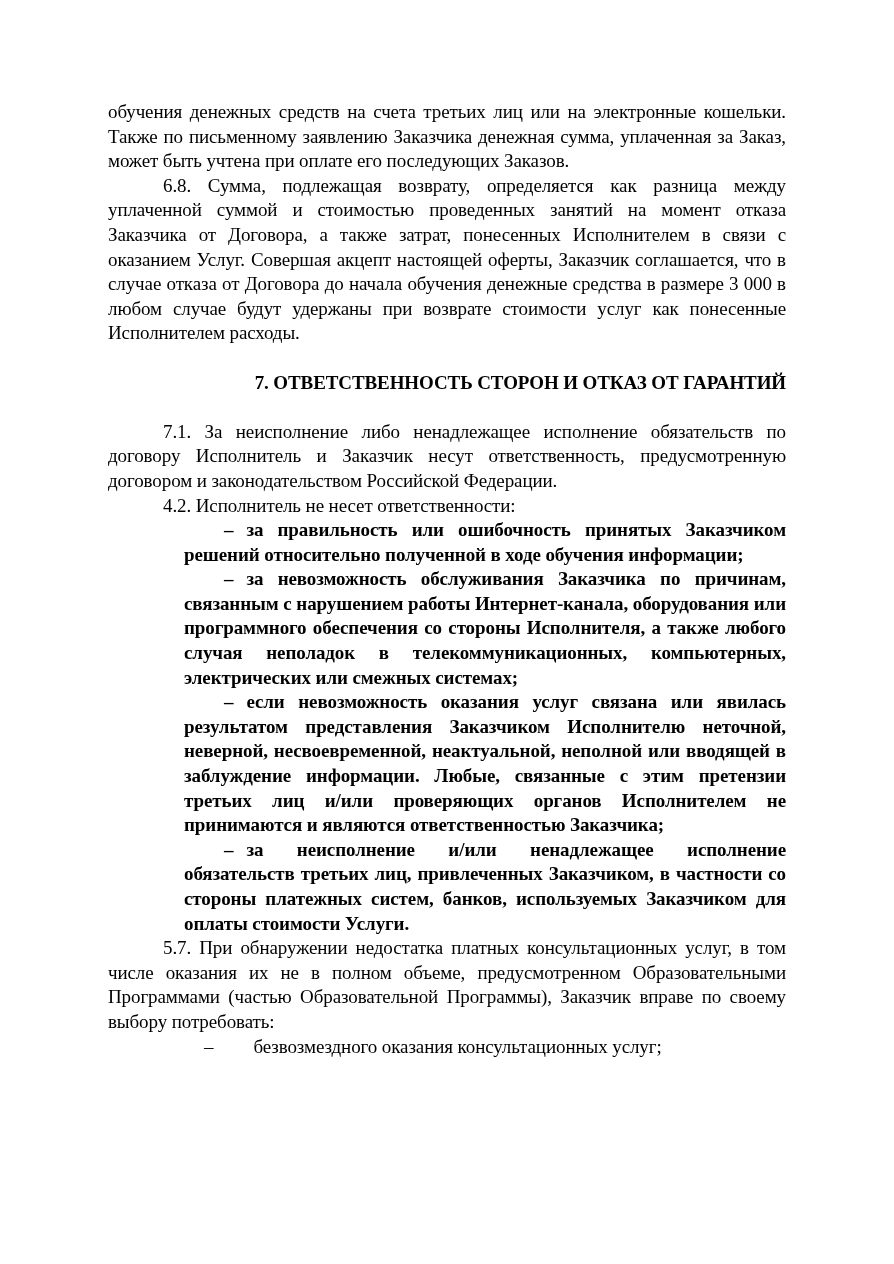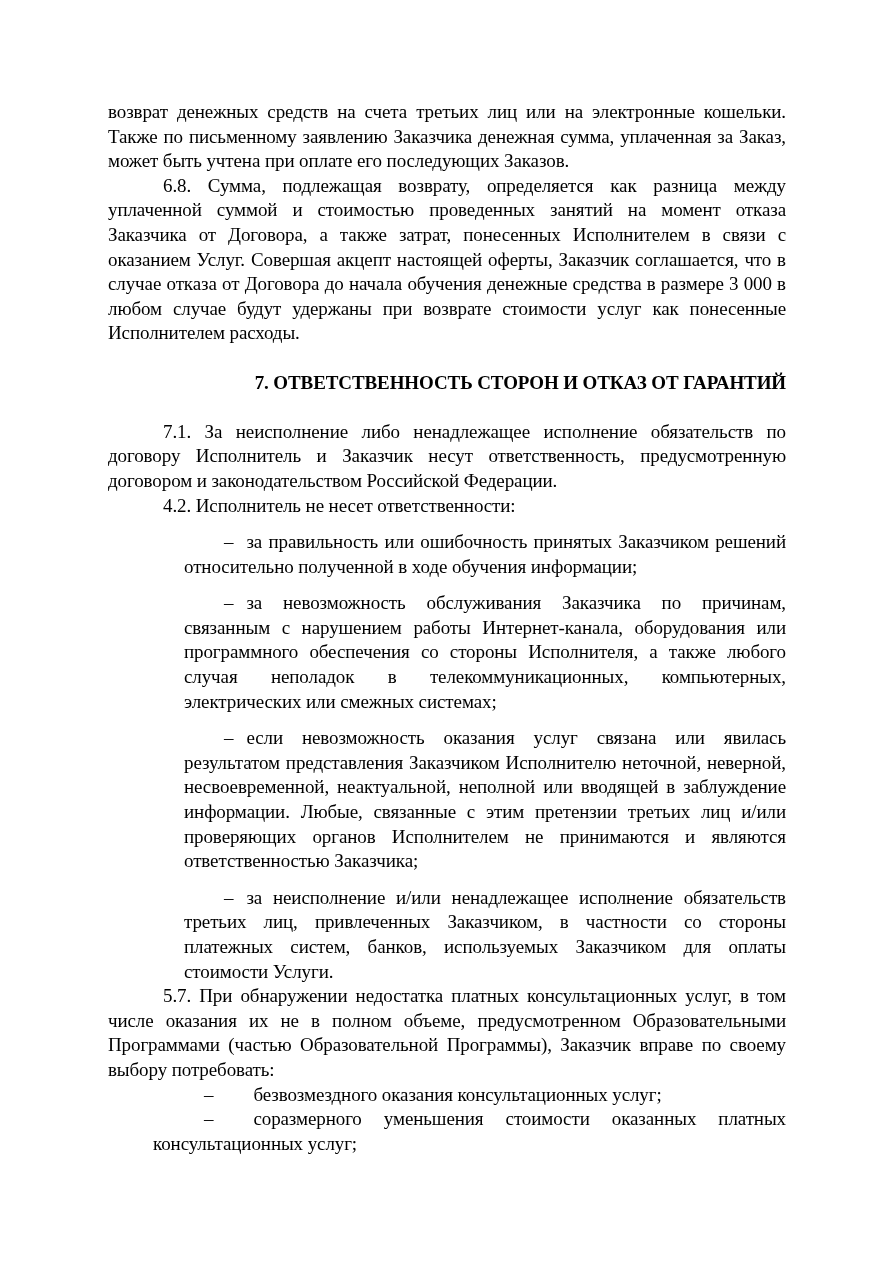--- a/index.html
+++ b/index.html
@@ -44,43 +44,44 @@
     margin: 24.6px 0;
     font-weight: bold;
     text-align: right;
     text-indent: 0;
   }
   .dash-list {
     margin: 0;
     padding: 0;
   }
   .list-7-2 .list-item {
-    margin: 12px 0 0 76px;
+    margin: 0 0 0 76px;
     text-indent: 40px;
     text-align: justify;
+    font-weight: bold;
   }
   .list-7-3 .list-item {
     margin: 0 0 0 45px;
     text-indent: 51px;
     text-align: justify;
   }
   .list-7-2 .dash {
     padding-right: 13px;
   }
   .list-7-3 .dash {
     padding-right: 40px;
   }
 </style>
 </head>
 <body>
 
 <div class="page">
   <div class="content">
 
-    <p class="para no-indent">возврат денежных средств на счета третьих лиц или на электронные кошельки. Также по письменному заявлению Заказчика денежная сумма, уплаченная за Заказ, может быть учтена при оплате его последующих Заказов.</p>
+    <p class="para no-indent">обучения денежных средств на счета третьих лиц или на электронные кошельки. Также по письменному заявлению Заказчика денежная сумма, уплаченная за Заказ, может быть учтена при оплате его последующих Заказов.</p>
 
     <p class="para">6.8. Сумма, подлежащая возврату, определяется как разница между уплаченной суммой и стоимостью проведенных занятий на момент отказа Заказчика от Договора, а также затрат, понесенных Исполнителем в связи с оказанием Услуг. Совершая акцепт настоящей оферты, Заказчик соглашается, что в случае отказа от Договора до начала обучения денежные средства в размере 3 000 в любом случае будут удержаны при возврате стоимости услуг как понесенные Исполнителем расходы.</p>
 
 
     <p class="para section-heading">7. ОТВЕТСТВЕННОСТЬ СТОРОН И ОТКАЗ ОТ ГАРАНТИЙ</p>
 
     <p class="para">7.1. За неисполнение либо ненадлежащее исполнение обязательств по договору Исполнитель и Заказчик несут ответственность, предусмотренную договором и законодательством Российской Федерации.</p>
 
     <p class="para">4.2. Исполнитель не несет ответственности:</p>
 
@@ -98,19 +99,16 @@
         <span class="dash">–</span><span>за неисполнение и/или ненадлежащее исполнение обязательств третьих лиц, привлеченных Заказчиком, в частности со стороны платежных систем, банков, используемых Заказчиком для оплаты стоимости Услуги.</span>
       </div>
     </div>
 
     <p class="para">5.7. При обнаружении недостатка платных консультационных услуг, в том числе оказания их не в полном объеме, предусмотренном Образовательными Программами (частью Образовательной Программы), Заказчик вправе по своему выбору потребовать:</p>
 
     <div class="dash-list list-7-3">
       <div class="list-item">
         <span class="dash">–</span><span>безвозмездного оказания консультационных услуг;</span>
       </div>
-      <div class="list-item">
-        <span class="dash">–</span><span>соразмерного уменьшения стоимости оказанных платных консультационных услуг;</span>
-      </div>
     </div>
 
   </div>
 </div>
 
 </body></html>

